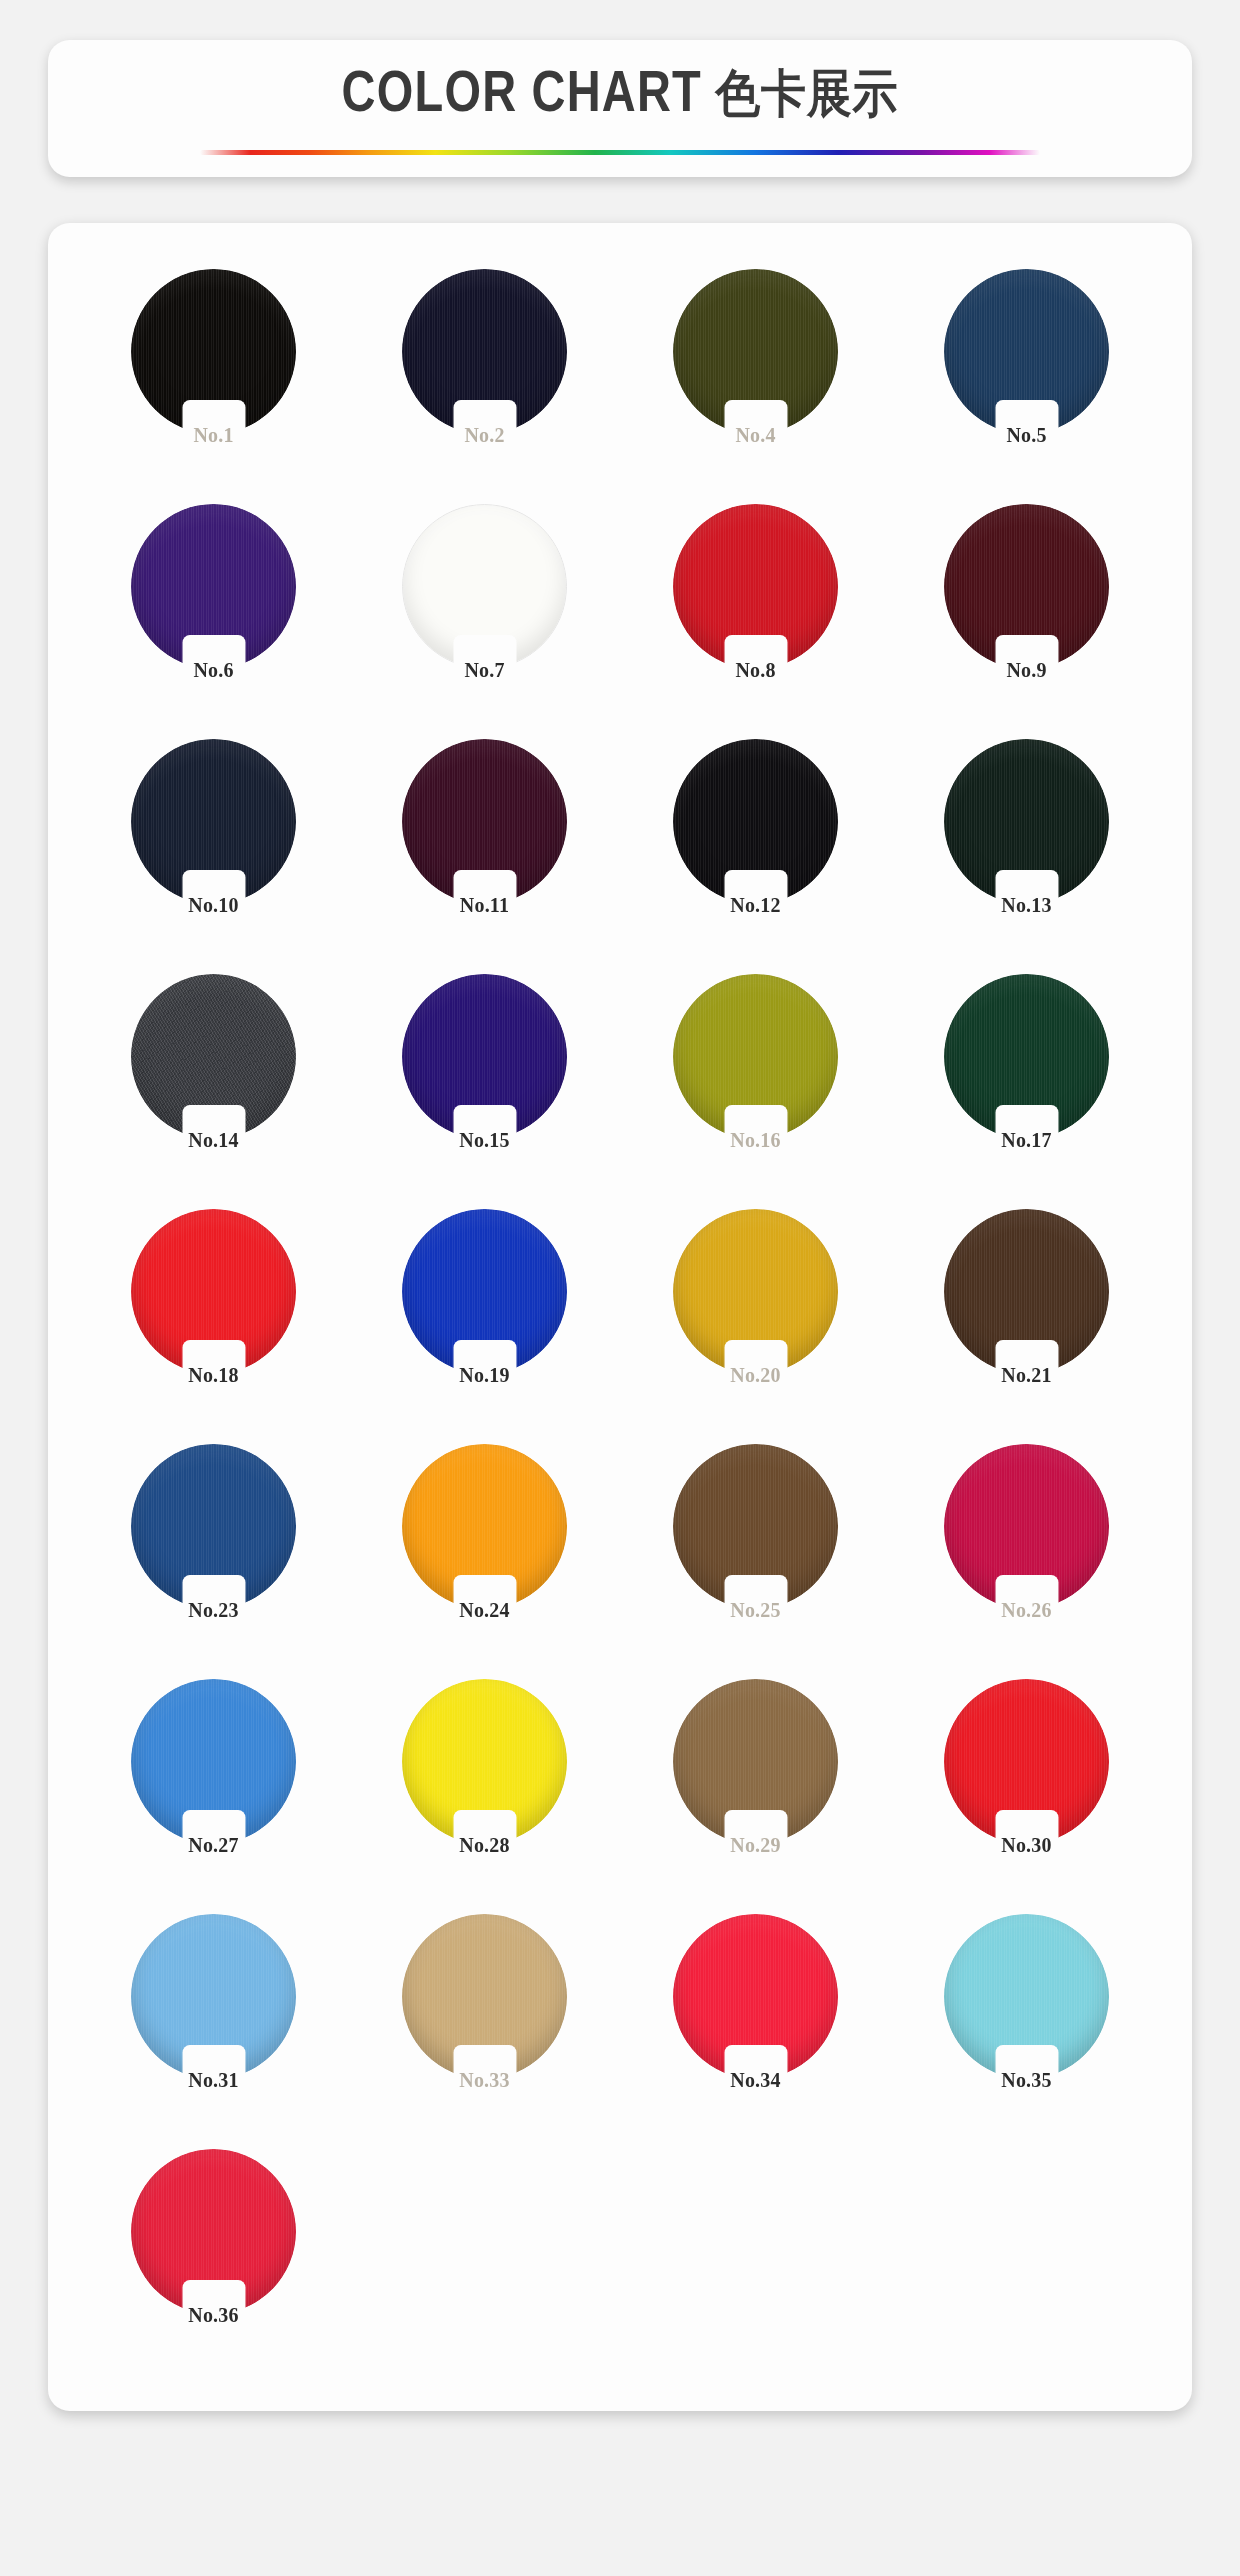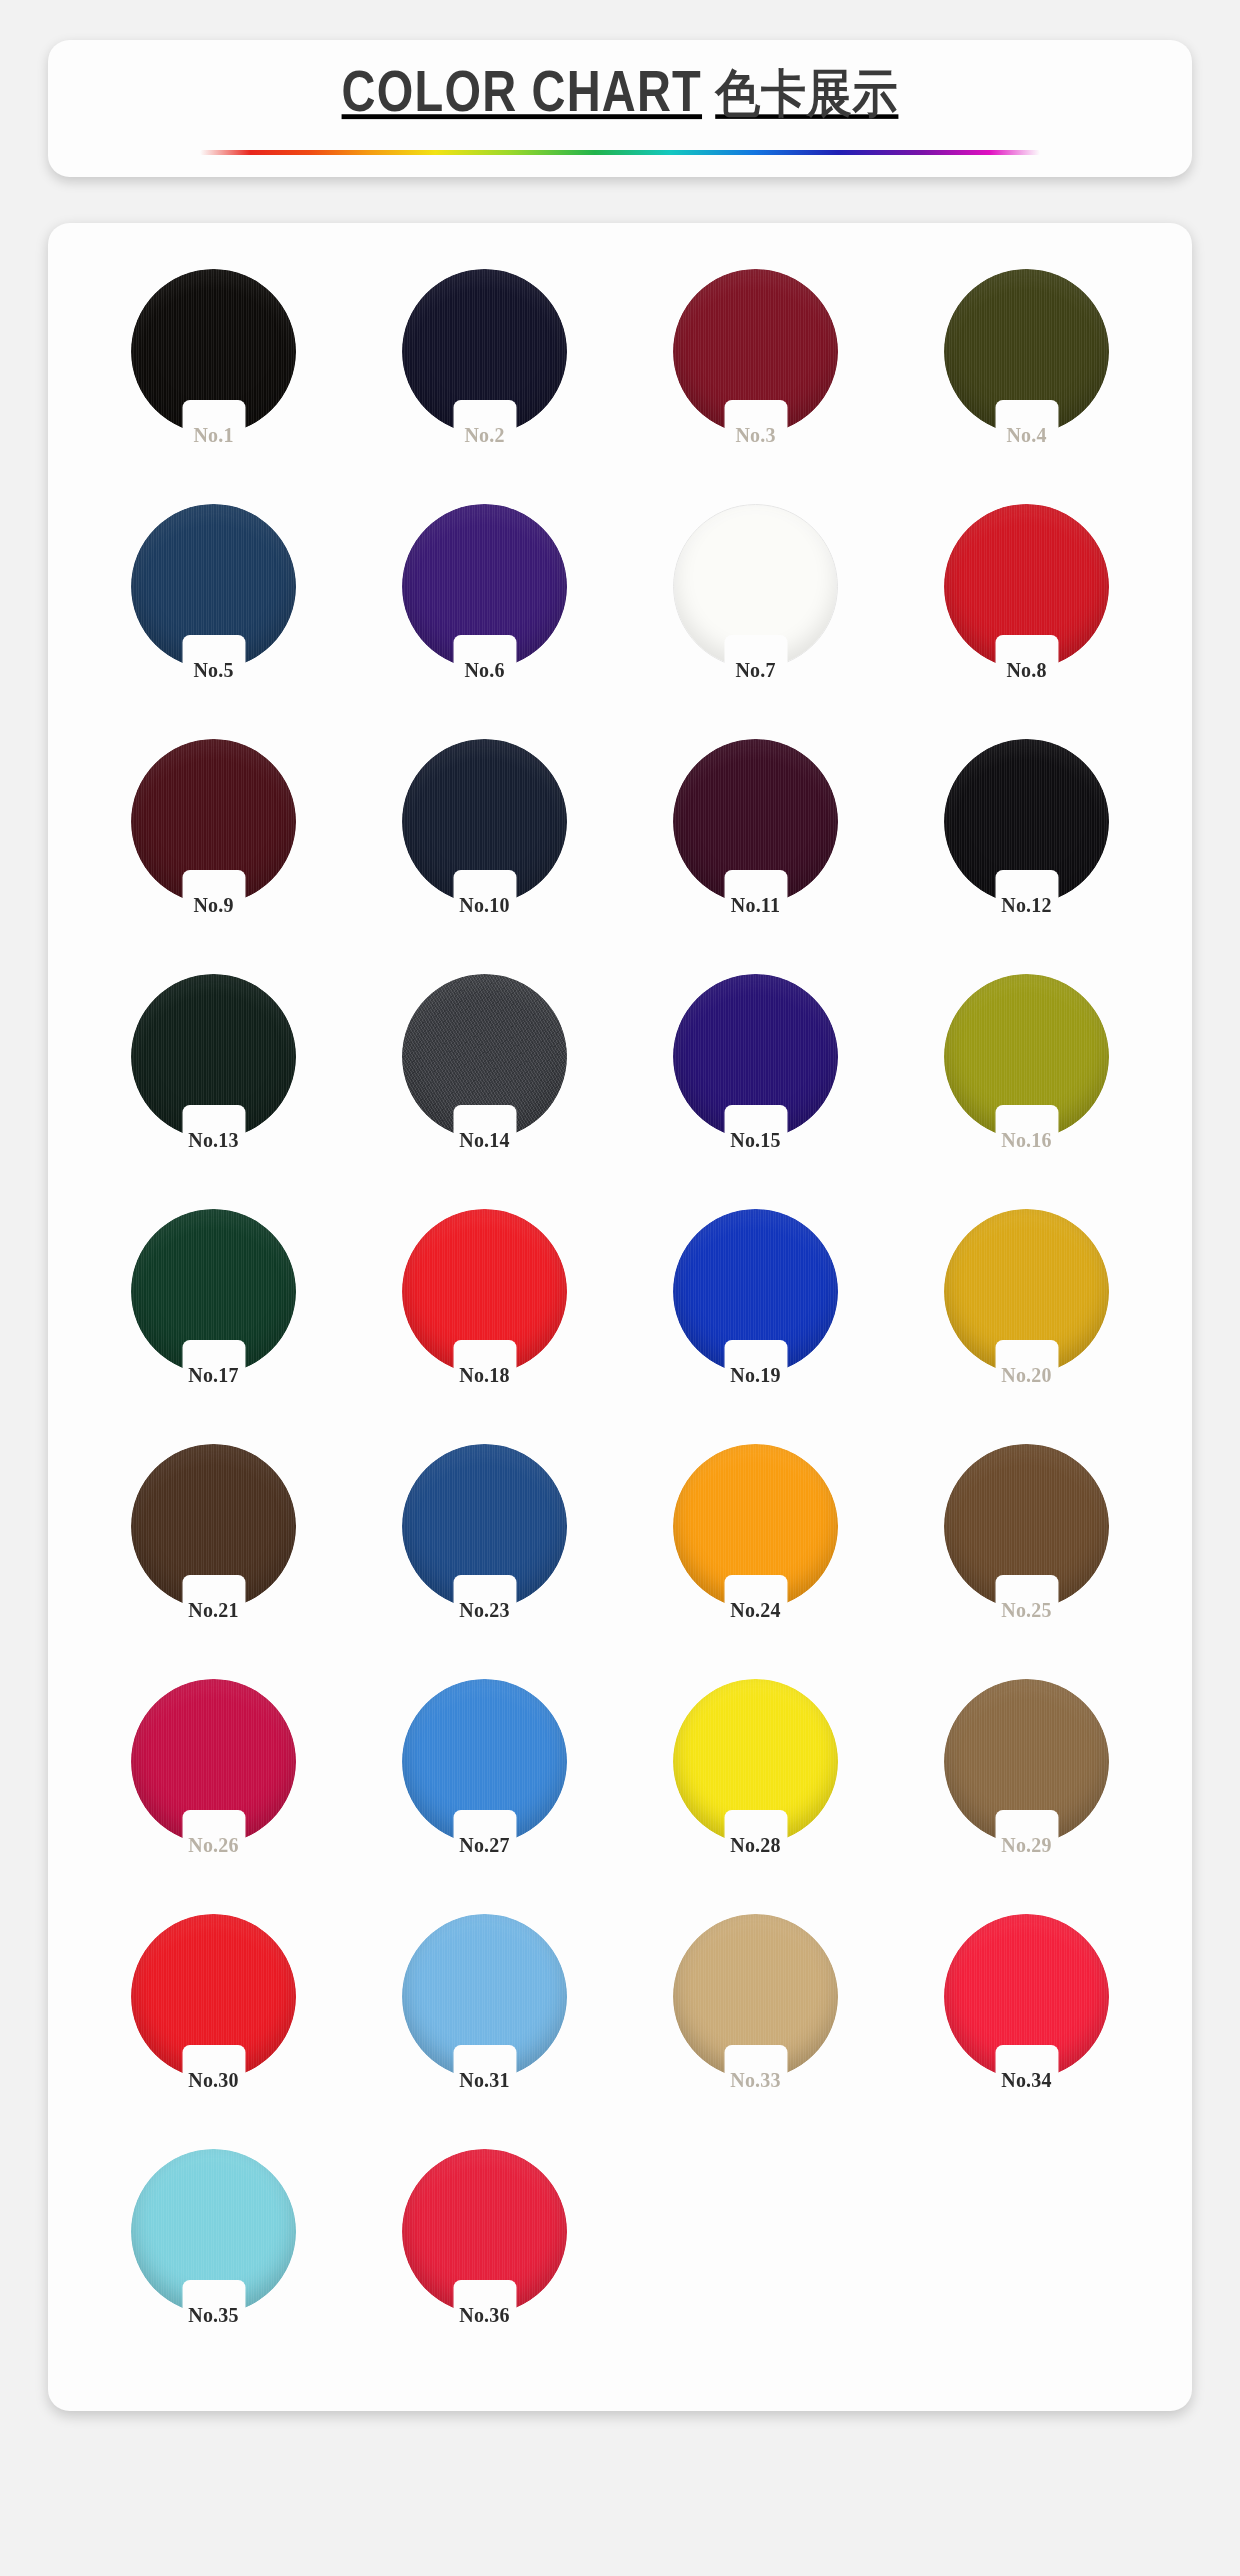--- a/index.html
+++ b/index.html
@@ -18,21 +18,20 @@
   }
 
   
   .header-card {
     background: #fdfdfd;
     border-radius: 21.5px;
     box-shadow: 0 4.1px 11.6px rgba(0,0,0,0.17);
     padding: 28px 33px 21.5px 33px;
     margin-bottom: 46px;
     text-align: center;
-    text-decoration: underline;
   }
 
   .title-line {
     display: flex;
     align-items: baseline;
     justify-content: center;
     gap: 13.2px;
     white-space: nowrap;
   }
 
@@ -191,25 +190,20 @@
           <div class="disc" style="--c: #0d0b09;"></div>
           <div class="notch"></div>
           <div class="label dim">No.1</div>
         </div>
         <div class="swatch tex-rib">
           <div class="disc" style="--c: #121228;"></div>
           <div class="notch"></div>
           <div class="label dim">No.2</div>
         </div>
         <div class="swatch tex-rib">
-          <div class="disc" style="--c: #7d1324;"></div>
-          <div class="notch"></div>
-          <div class="label dim">No.3</div>
-        </div>
-        <div class="swatch tex-rib">
           <div class="disc" style="--c: #3e4016;"></div>
           <div class="notch"></div>
           <div class="label dim">No.4</div>
         </div>
         <div class="swatch tex-rib">
           <div class="disc" style="--c: #1c3b5e;"></div>
           <div class="notch"></div>
           <div class="label">No.5</div>
         </div>
         <div class="swatch tex-rib">

